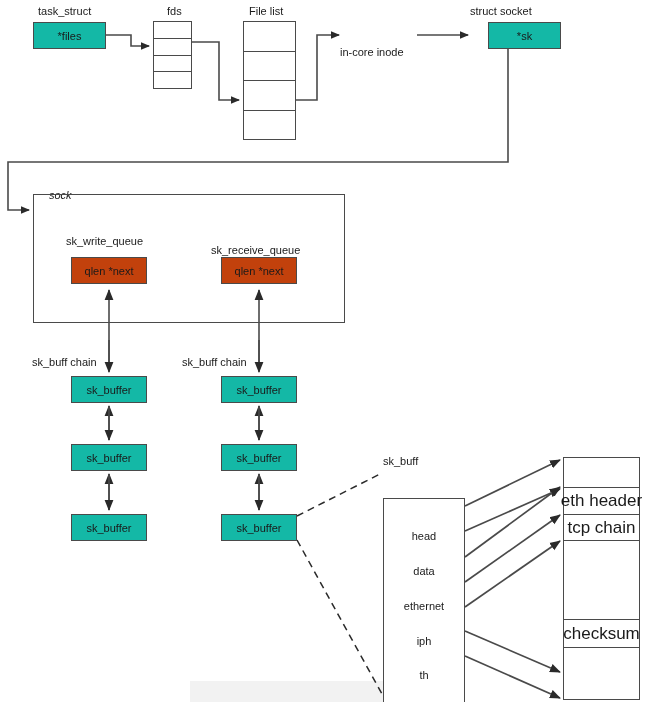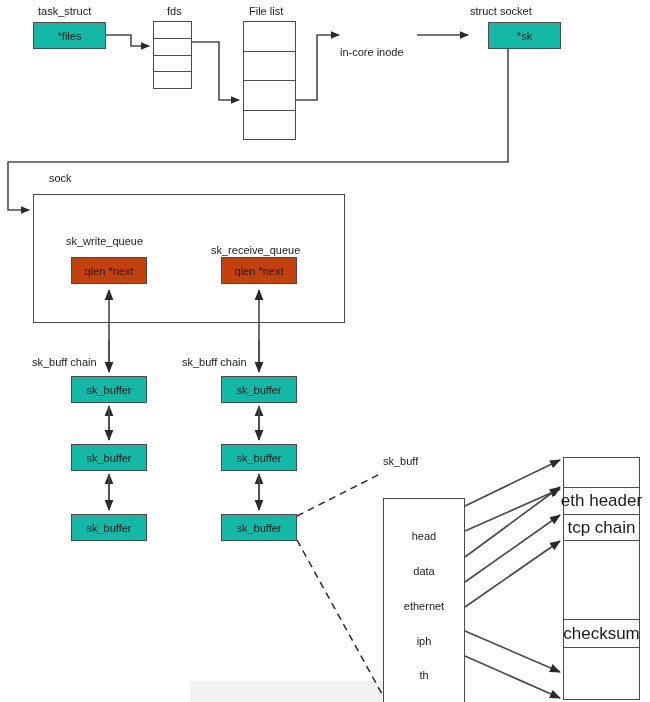--- a/index.html
+++ b/index.html
@@ -179,21 +179,21 @@
       <path d="M465,631 L560,672" marker-end="url(#arrbig)"></path>
       <path d="M465,656 L560,698" marker-end="url(#arrbig)"></path>
     </g>
   </svg>
 
   <div class="lbl" style="left:38px; top:6px;">task_struct</div>
   <div class="lbl" style="left:167px; top:6px;">fds</div>
   <div class="lbl" style="left:249px; top:6px;">File list</div>
   <div class="lbl" style="left:340px; top:13px;margin-top:34px;">in-core inode</div>
   <div class="lbl" style="left:470px; top:6px;">struct socket</div>
-  <div class="lbl" style="left:49px; top:173px;">sock</div>
+  <div class="lbl" style="left:49px; top:190px;font-style:italic;">sock</div>
   <div class="lbl" style="left:66px; top:236px;">sk_write_queue</div>
   <div class="lbl" style="left:211px; top:236px;margin-top:9px;">sk_receive_queue</div>
   <div class="lbl" style="left:32px; top:357px;">sk_buff chain</div>
   <div class="lbl" style="left:182px; top:357px;">sk_buff chain</div>
   <div class="lbl" style="left:383px; top:456px;">sk_buff</div>
 
   <div class="node-box" style="left:33px; top:22px; width:73px; height:27px;">*files</div>
 
   <div class="cell-stack" style="left:153px; top:21px; width:39px; height:68px;">
     <div class="cell"></div>

